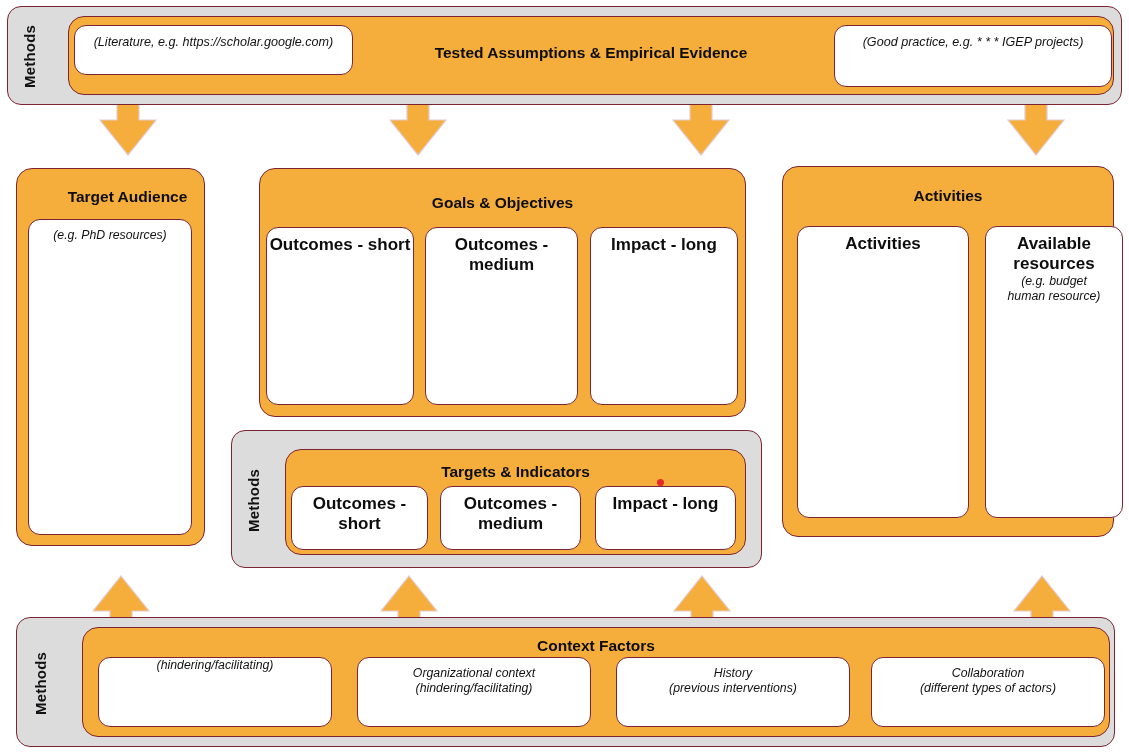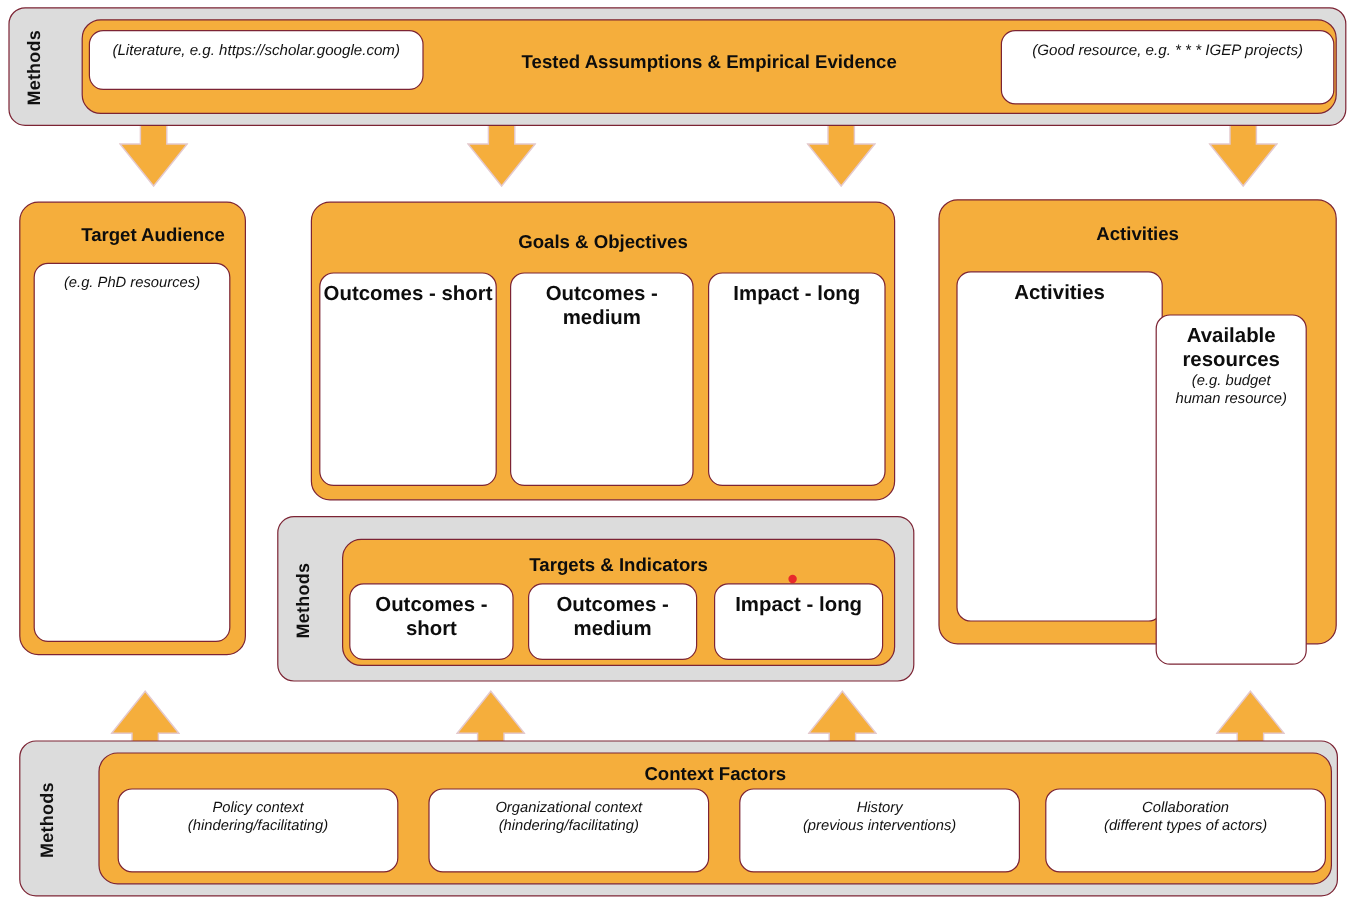--- a/index.html
+++ b/index.html
@@ -125,21 +125,21 @@
 
 <div class="abs orange-box" style="left:68px;top:16px;width:1046px;height:79px;">
   <div class="box-title" style="position:absolute;left:0;right:0;top:27px;">Tested Assumptions &amp; Empirical Evidence</div>
 </div>
 
 <div class="abs white-box" style="left:74px;top:25px;width:279px;height:50px;">
   <div class="hint">(Literature, e.g. https://scholar.google.com)</div>
 </div>
 
 <div class="abs white-box" style="left:834px;top:25px;width:278px;height:62px;">
-  <div class="hint">(Good resource, e.g. * * * IGEP projects)</div>
+  <div class="hint">(Good practice, e.g. * * * IGEP projects)</div>
 </div>
 
 <div class="abs orange-box" style="left:16px;top:168px;width:189px;height:378px;">
   <div class="box-title" style="position:absolute;left:0;right:0;top:19px;margin-left:34px;">Target Audience</div>
 </div>
 <div class="abs white-box" style="left:28px;top:219px;width:164px;height:316px;">
   <div class="wb-note wb-note-pad">(e.g. PhD resources)</div>
 </div>
 
 <div class="abs orange-box" style="left:259px;top:168px;width:487px;height:249px;">
@@ -154,21 +154,21 @@
 <div class="abs white-box" style="left:590px;top:227px;width:148px;height:178px;">
   <div class="wb-title">Impact - long</div>
 </div>
 
 <div class="abs orange-box" style="left:782px;top:166px;width:332px;height:371px;">
   <div class="box-title" style="position:absolute;left:0;right:0;top:20px;">Activities</div>
 </div>
 <div class="abs white-box" style="left:797px;top:226px;width:172px;height:292px;">
   <div class="wb-title">Activities</div>
 </div>
-<div class="abs white-box" style="left:963px;top:226px;width:126px;height:292px;margin-top:36px;">
+<div class="abs white-box" style="left:985px;top:226px;width:138px;height:292px;">
   <div class="wb-title">Available</div>
   <div class="wb-title" style="padding-top:0;">resources</div>
   <div class="wb-note">(e.g. budget</div>
   <div class="wb-note">human resource)</div>
 </div>
 
 <div class="abs methods-panel" style="left:231px;top:430px;width:531px;height:138px;">
   <div class="methods-label" style="left:6px;top:0;width:30px;height:138px;">Methods</div>
 </div>
 <div class="abs orange-box" style="left:285px;top:449px;width:461px;height:106px;">
@@ -187,21 +187,20 @@
 </div>
 
 <div class="abs methods-panel" style="left:16px;top:617px;width:1099px;height:130px;">
   <div class="methods-label" style="left:8px;top:0;width:30px;height:130px;">Methods</div>
 </div>
 <div class="abs orange-box" style="left:82px;top:627px;width:1028px;height:110px;">
   <div class="box-title" style="position:absolute;left:0;right:0;top:9px;">Context Factors</div>
 </div>
 
 <div class="abs white-box" style="left:98px;top:657px;width:234px;height:70px;">
-  <div class="wb-note wb-note-pad">Policy context</div>
   <div class="wb-note">(hindering/facilitating)</div>
 </div>
 <div class="abs white-box" style="left:357px;top:657px;width:234px;height:70px;">
   <div class="wb-note wb-note-pad">Organizational context</div>
   <div class="wb-note">(hindering/facilitating)</div>
 </div>
 <div class="abs white-box" style="left:616px;top:657px;width:234px;height:70px;">
   <div class="wb-note wb-note-pad">History</div>
   <div class="wb-note">(previous interventions)</div>
 </div>

